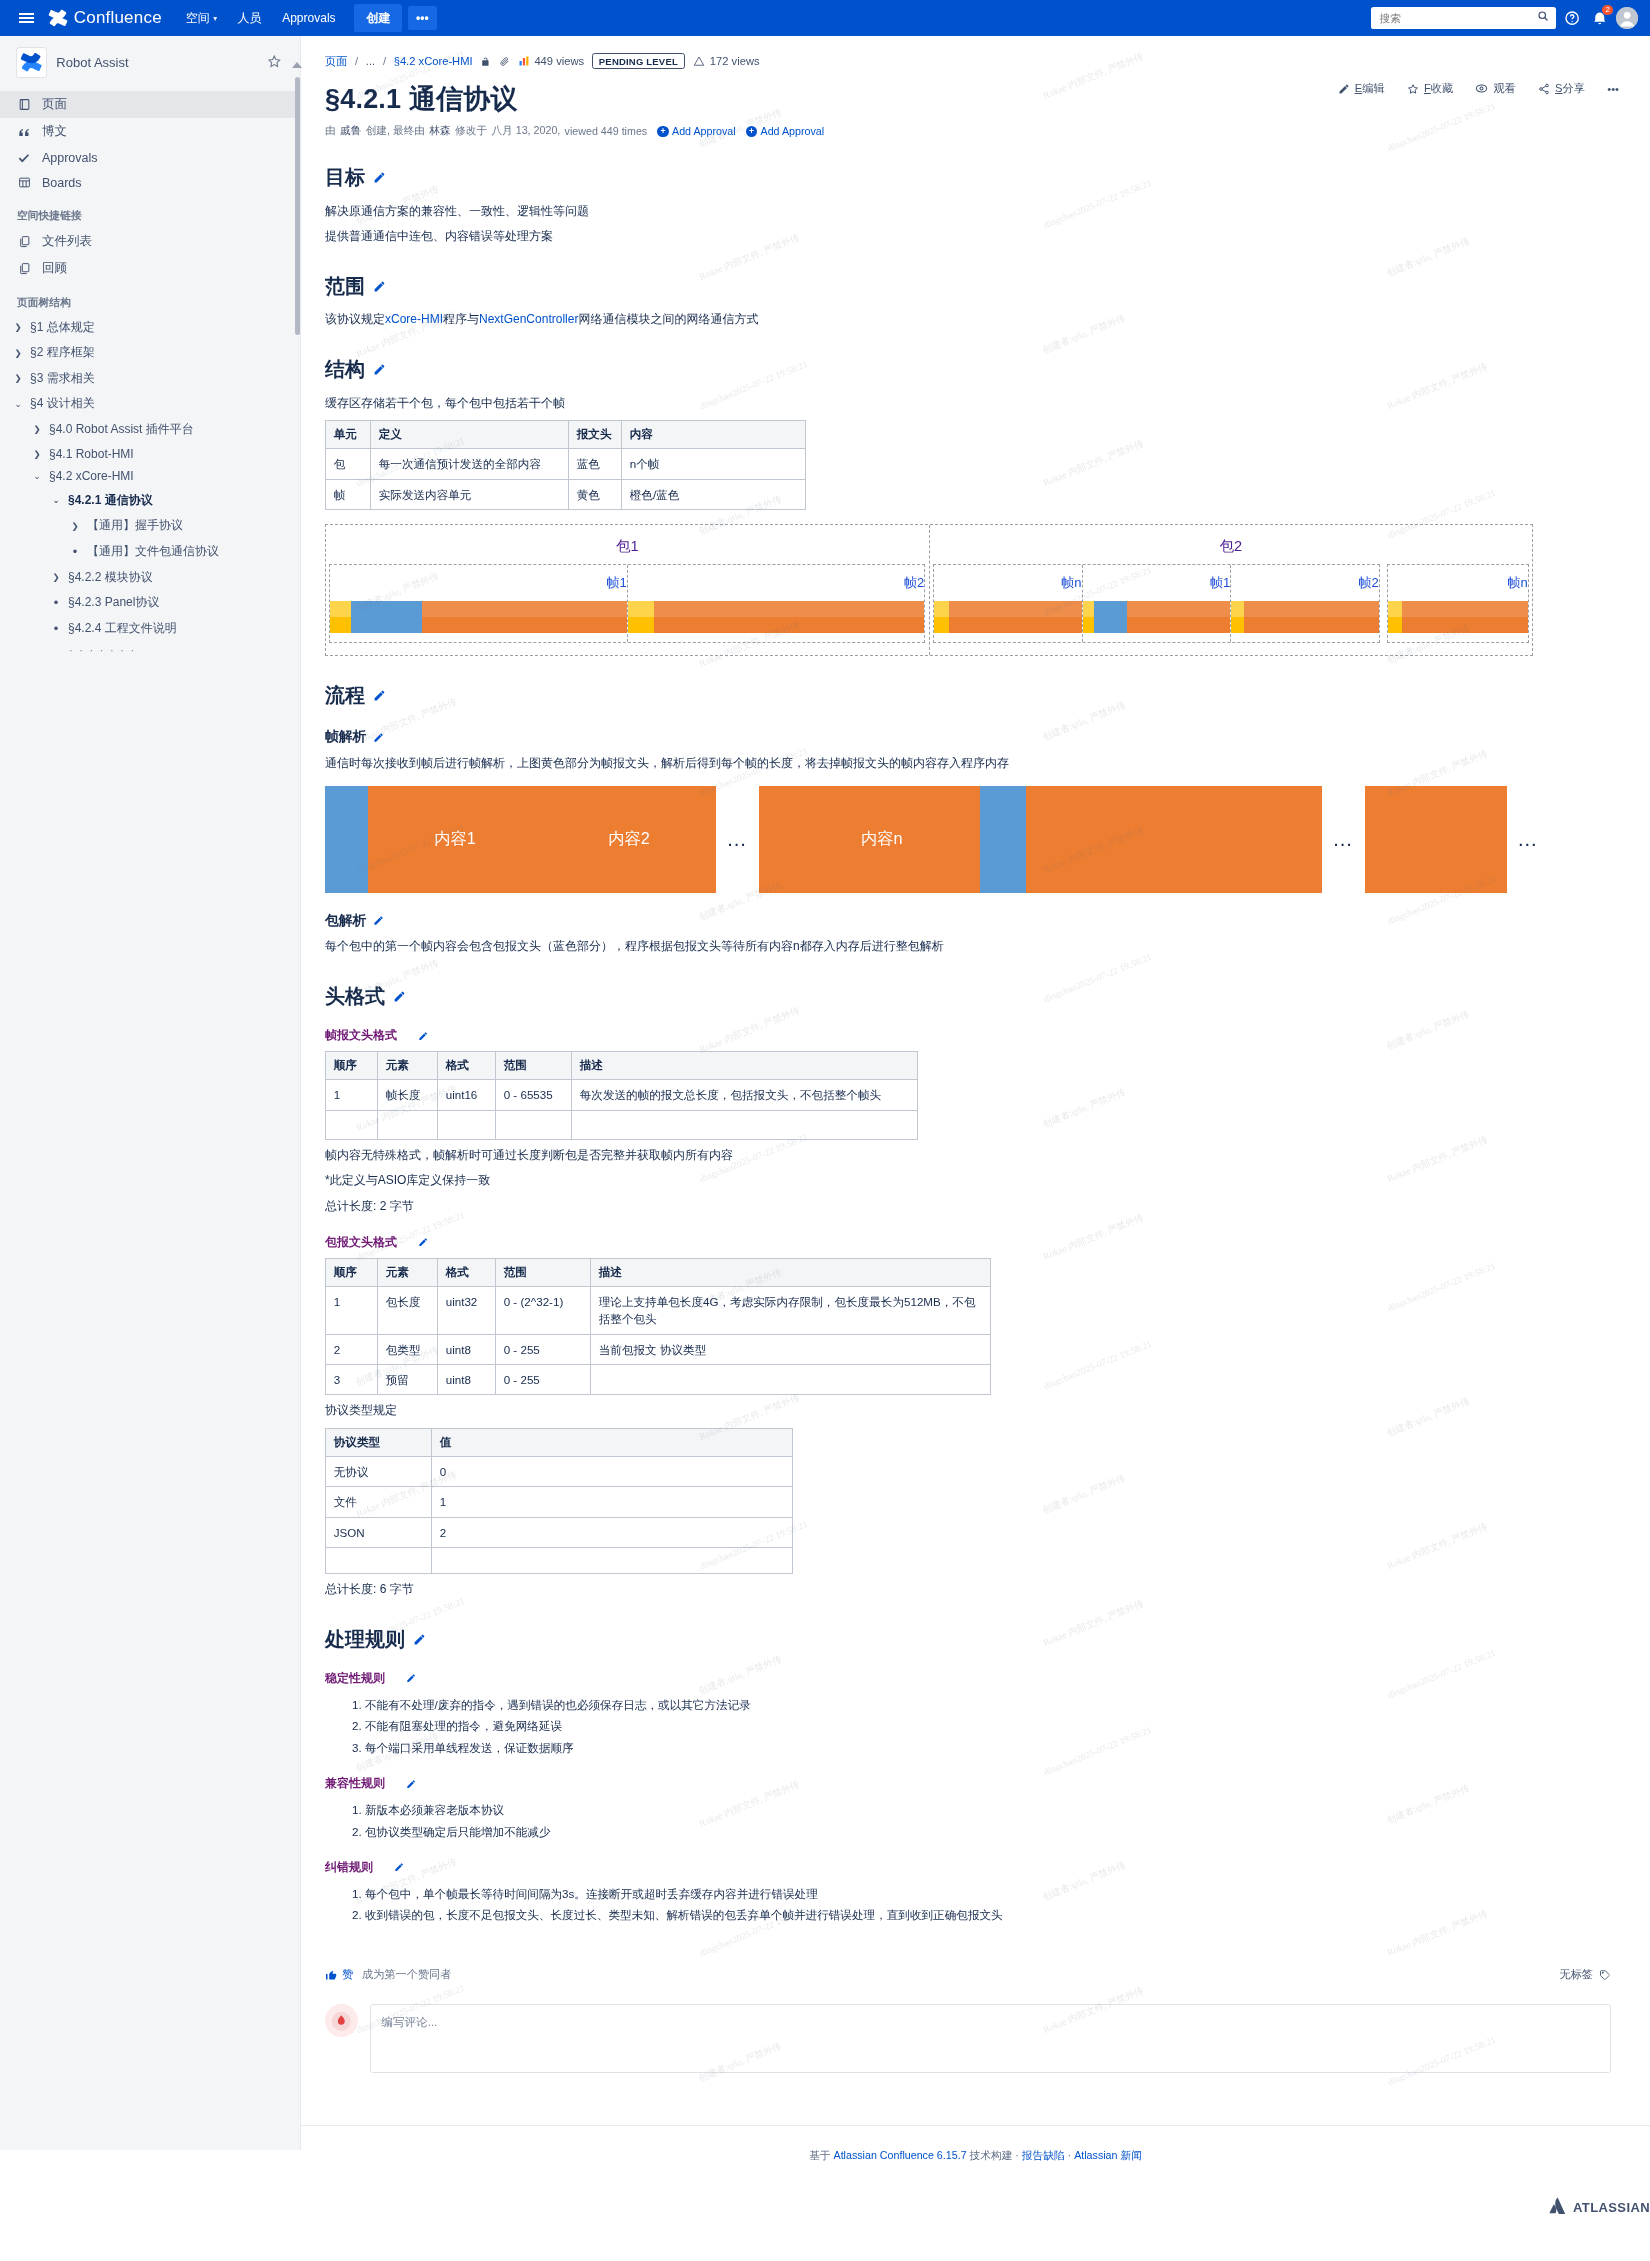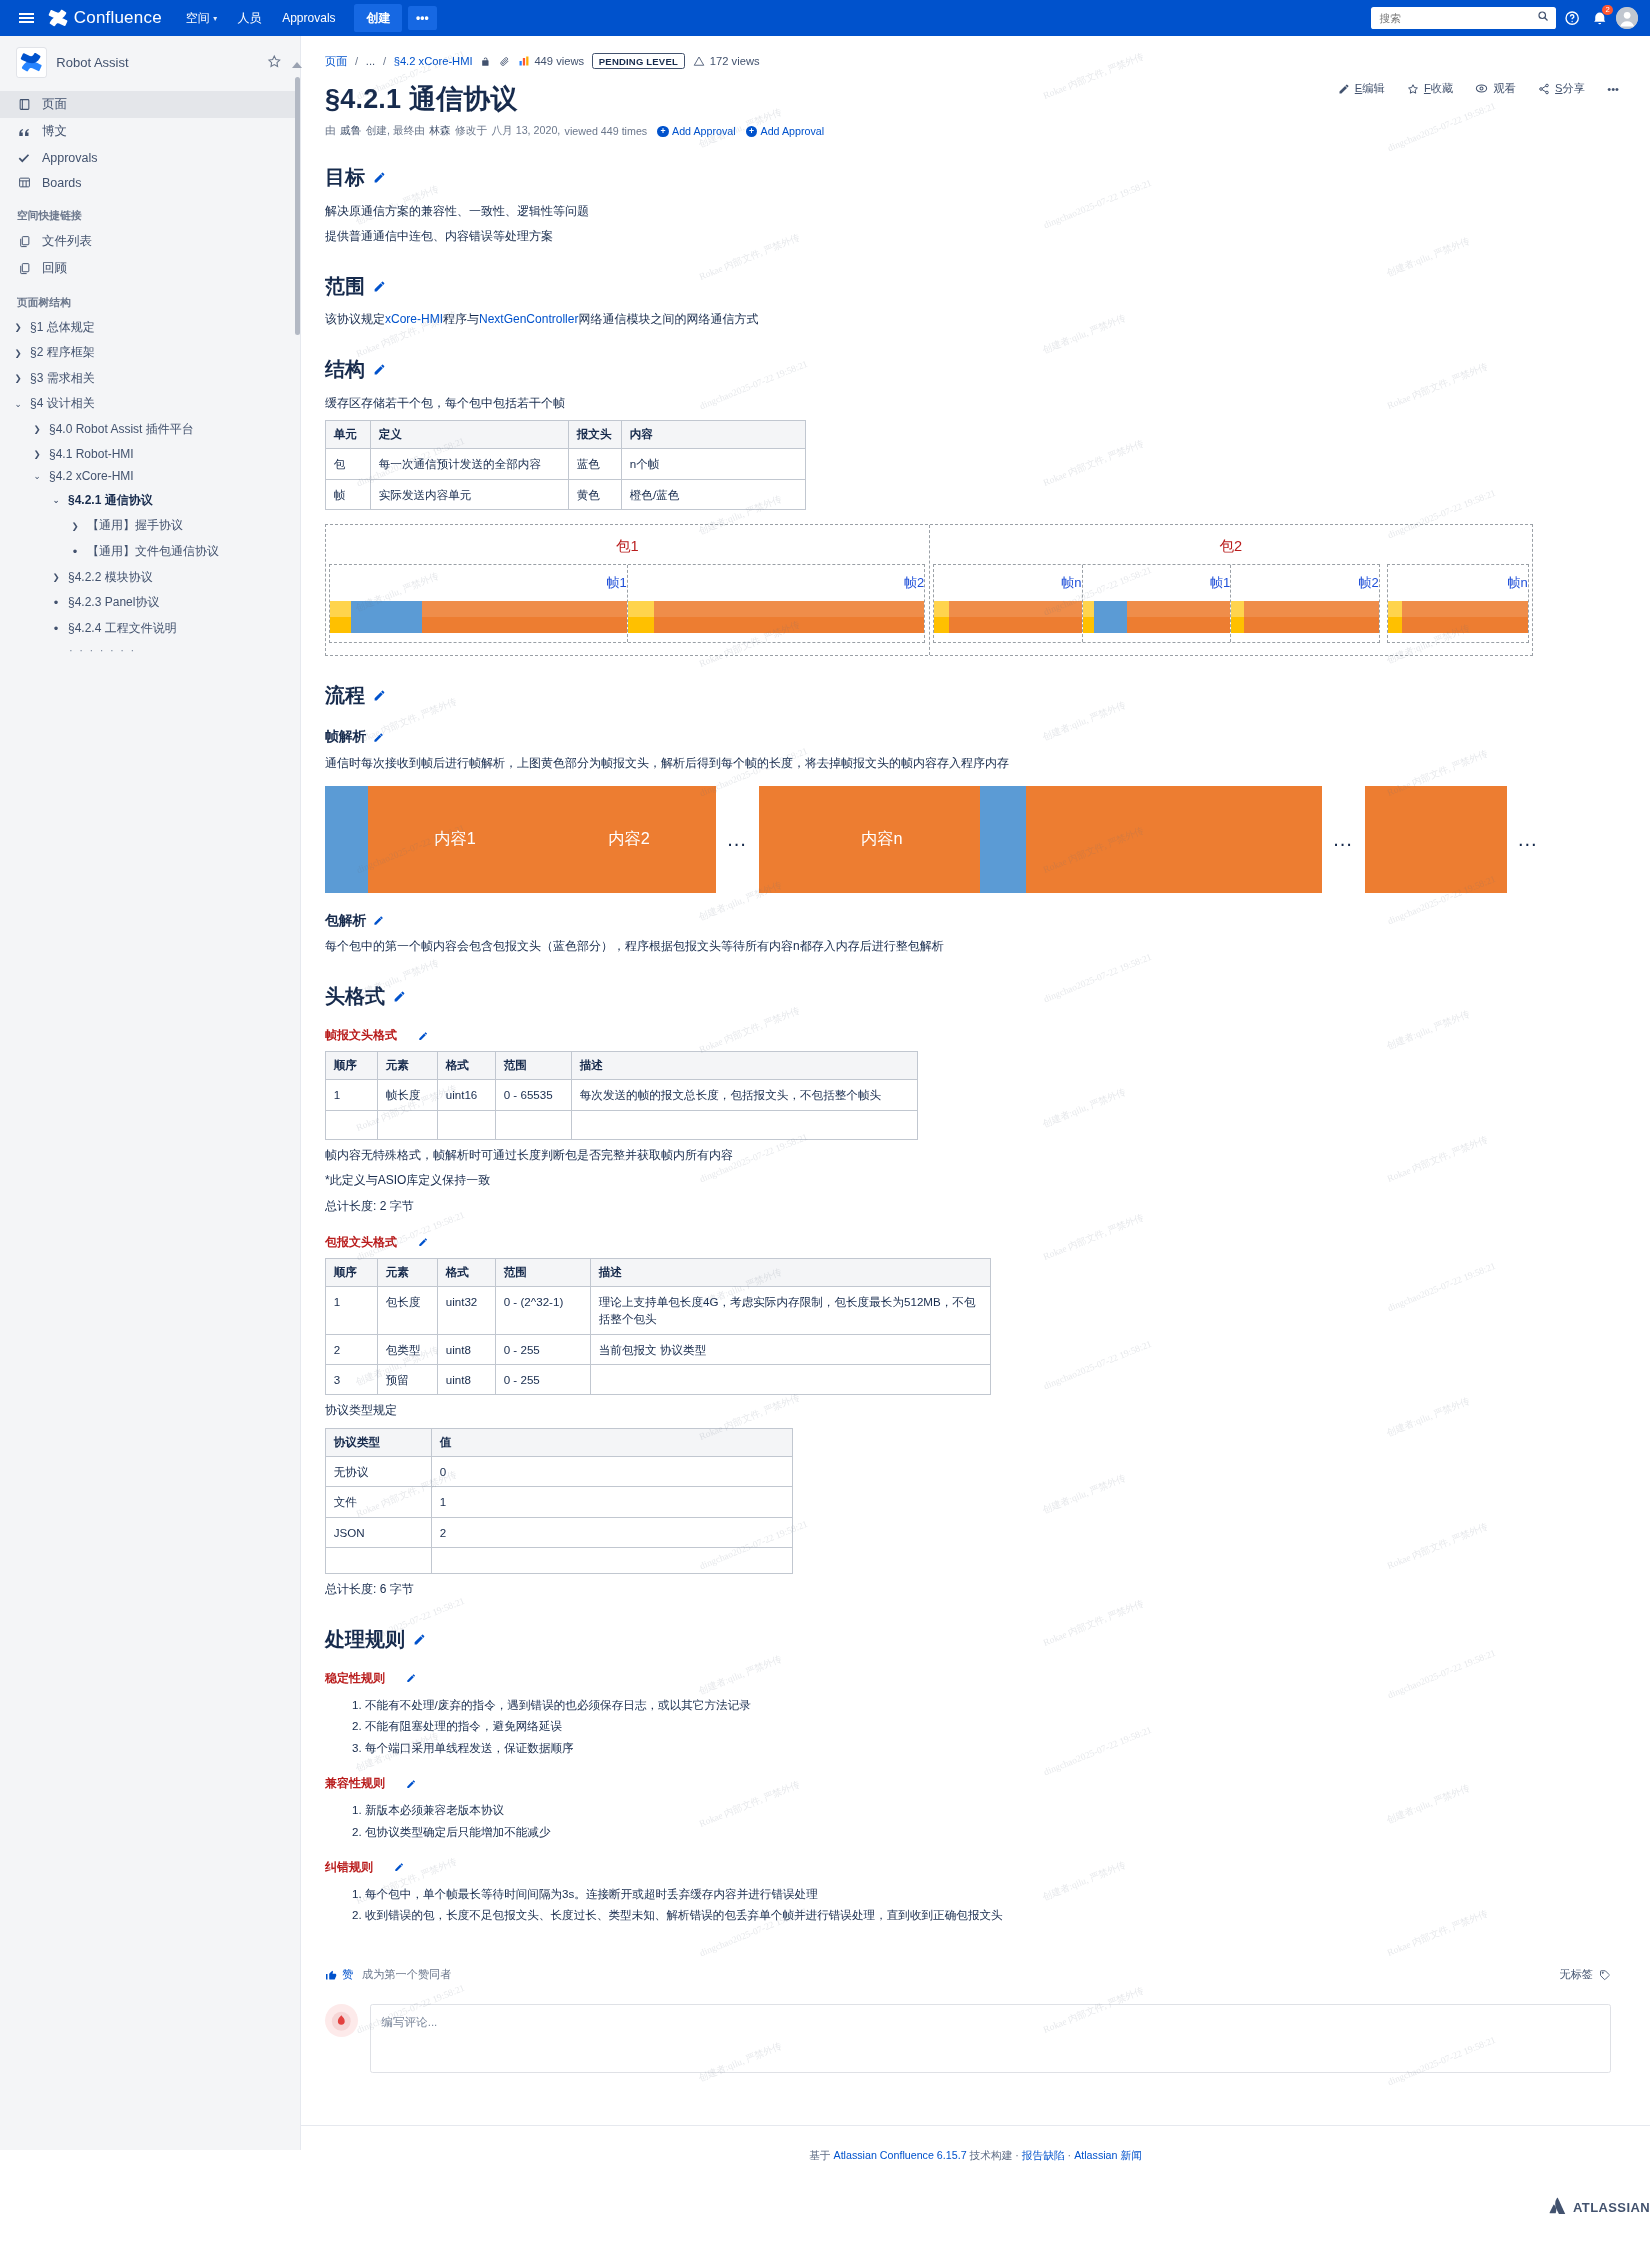--- a/index.html
+++ b/index.html
@@ -135,40 +135,40 @@
     color:#0052CC;display:inline-flex;align-items:center;gap:3.4px;cursor:pointer;margin-left:6px;font-size:10.7px;
   }
   .plus-ic{
     width:11.2px;height:11.2px;border-radius:50%;background:#0052CC;color:#fff;font-size:8.6px;
     display:inline-flex;align-items:center;justify-content:center;line-height:1;font-weight:bold;
   }
 
   
   .h2{ font-size:20px;font-weight:bold;color:#172B4D;margin:26px 0 10.3px 0;display:flex;align-items:center;gap:7.7px; }
   .h3{ font-size:13.8px;font-weight:bold;color:#172B4D;margin:19px 0 7.7px 0;display:flex;align-items:center;gap:6.9px; }
-  .h4{ font-size:12px;font-weight:bold;color:#b91c1c;margin:17px 0 6.9px 0;display:flex;align-items:center;gap:21px; }
+  .h4{ font-size:12px;font-weight:bold;color:#701a75;margin:17px 0 6.9px 0;display:flex;align-items:center;gap:21px; }
   .pencil{ color:#0052CC;cursor:pointer;display:inline-flex; }
   .p{ font-size:12px;line-height:1.65;color:#172B4D;margin:6px 0; }
   .lnk{ color:#0052CC;cursor:pointer; }
 
   table.cf{
     border-collapse:collapse;margin:6.9px 0 5.2px 0;font-size:11.6px;color:#172B4D;
   }
   table.cf th{
     background:#F4F5F7;border:0.9px solid #C1C7D0;padding:6px 7.7px;text-align:left;font-weight:bold;vertical-align:top;
   }
   table.cf td{
     border:0.9px solid #C1C7D0;padding:6px 7.7px;vertical-align:top;line-height:1.5;
   }
 
   
   .diagram{ border:0.9px dashed #9aa0a6;margin:13.8px 0 8.6px 0;width:1208px;display:flex; }
   .pkg{ flex:1;border-right:0.9px dashed #9aa0a6;padding:6.9px 0 12px 0; }
   .pkg:last-child{ border-right:0; }
-  .pkg-title{ text-align:center;font-size:14.6px;color:#b91c1c;padding:5.2px 0 8.6px 0; }
+  .pkg-title{ text-align:center;font-size:14.6px;color:#4c1d95;padding:5.2px 0 8.6px 0; }
   .frames{ display:flex;border:0.9px dashed #9aa0a6;margin:0 3.4px; }
   .frame{ flex:1;border-right:0.9px dashed #9aa0a6;padding:5.2px 0 8.6px 0; }
   .frame:last-child{ border-right:0; }
   .frame-title{ text-align:right;font-size:13px;color:#1d4ed8;padding:3.4px 0 8.6px 0; }
   .seg-y{ background:#FFC000;} .seg-y2{background:#FFD44D;}
   .seg-b{ background:#5B9BD5;} .seg-o{ background:#ED7D31;}
   .barsplit{ display:flex;flex-direction:column;height:33px;width:100%; }
   .barsplit > div{ display:flex;height:16.3px; }
 
   

